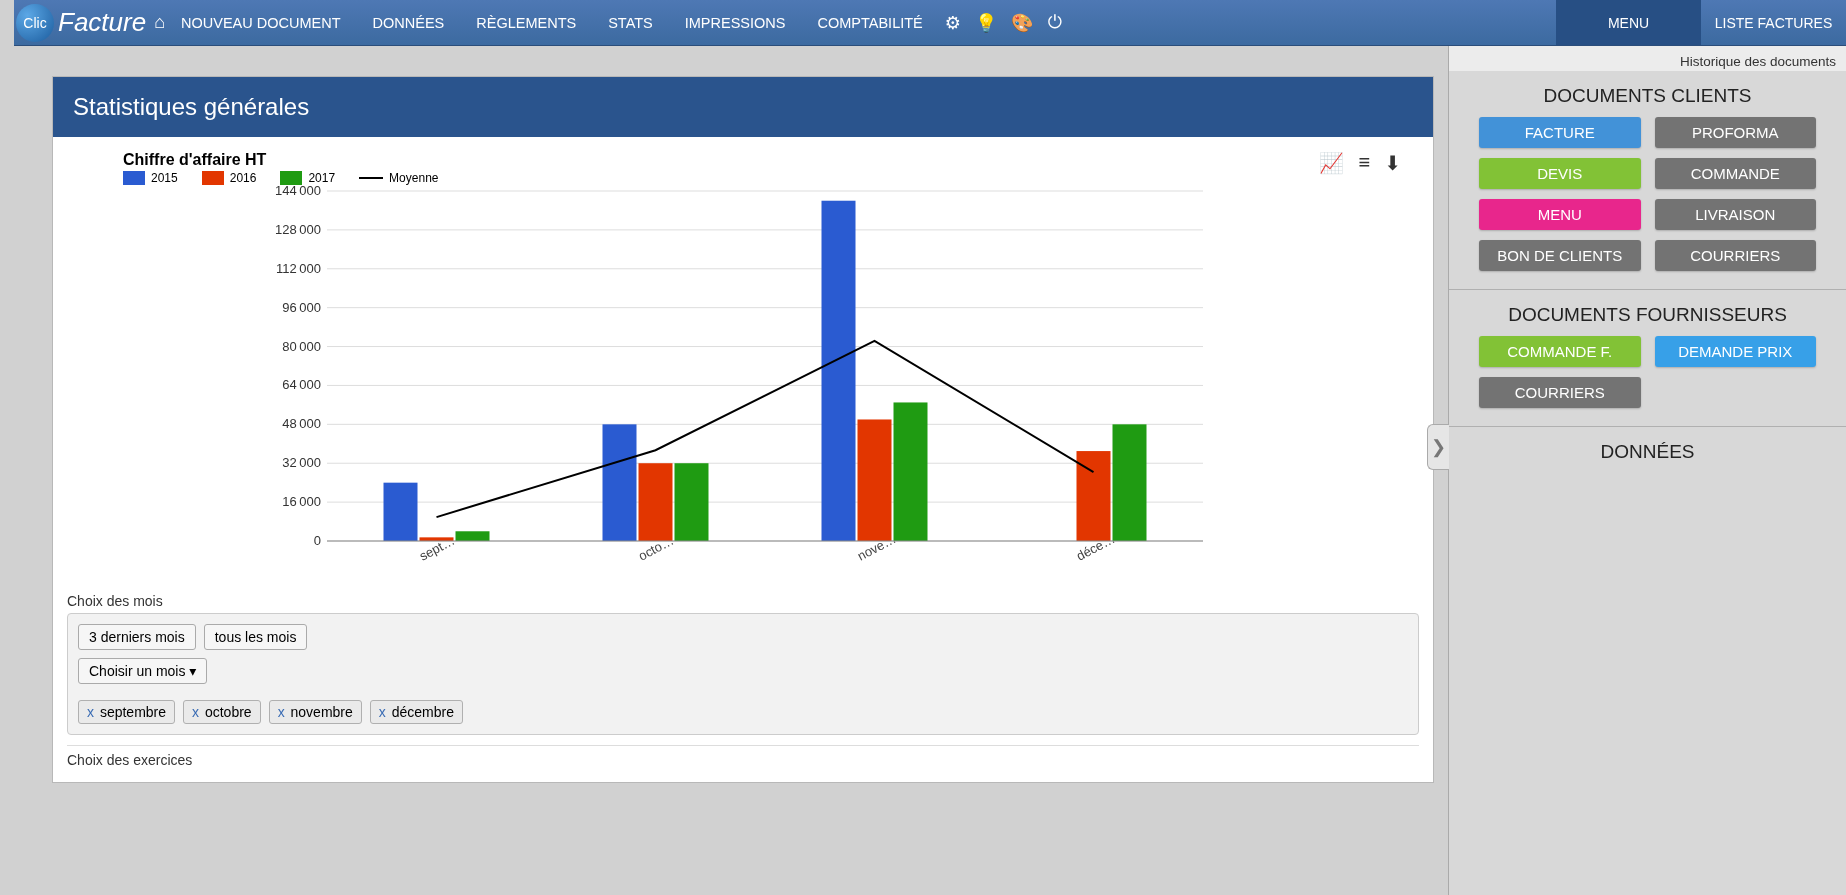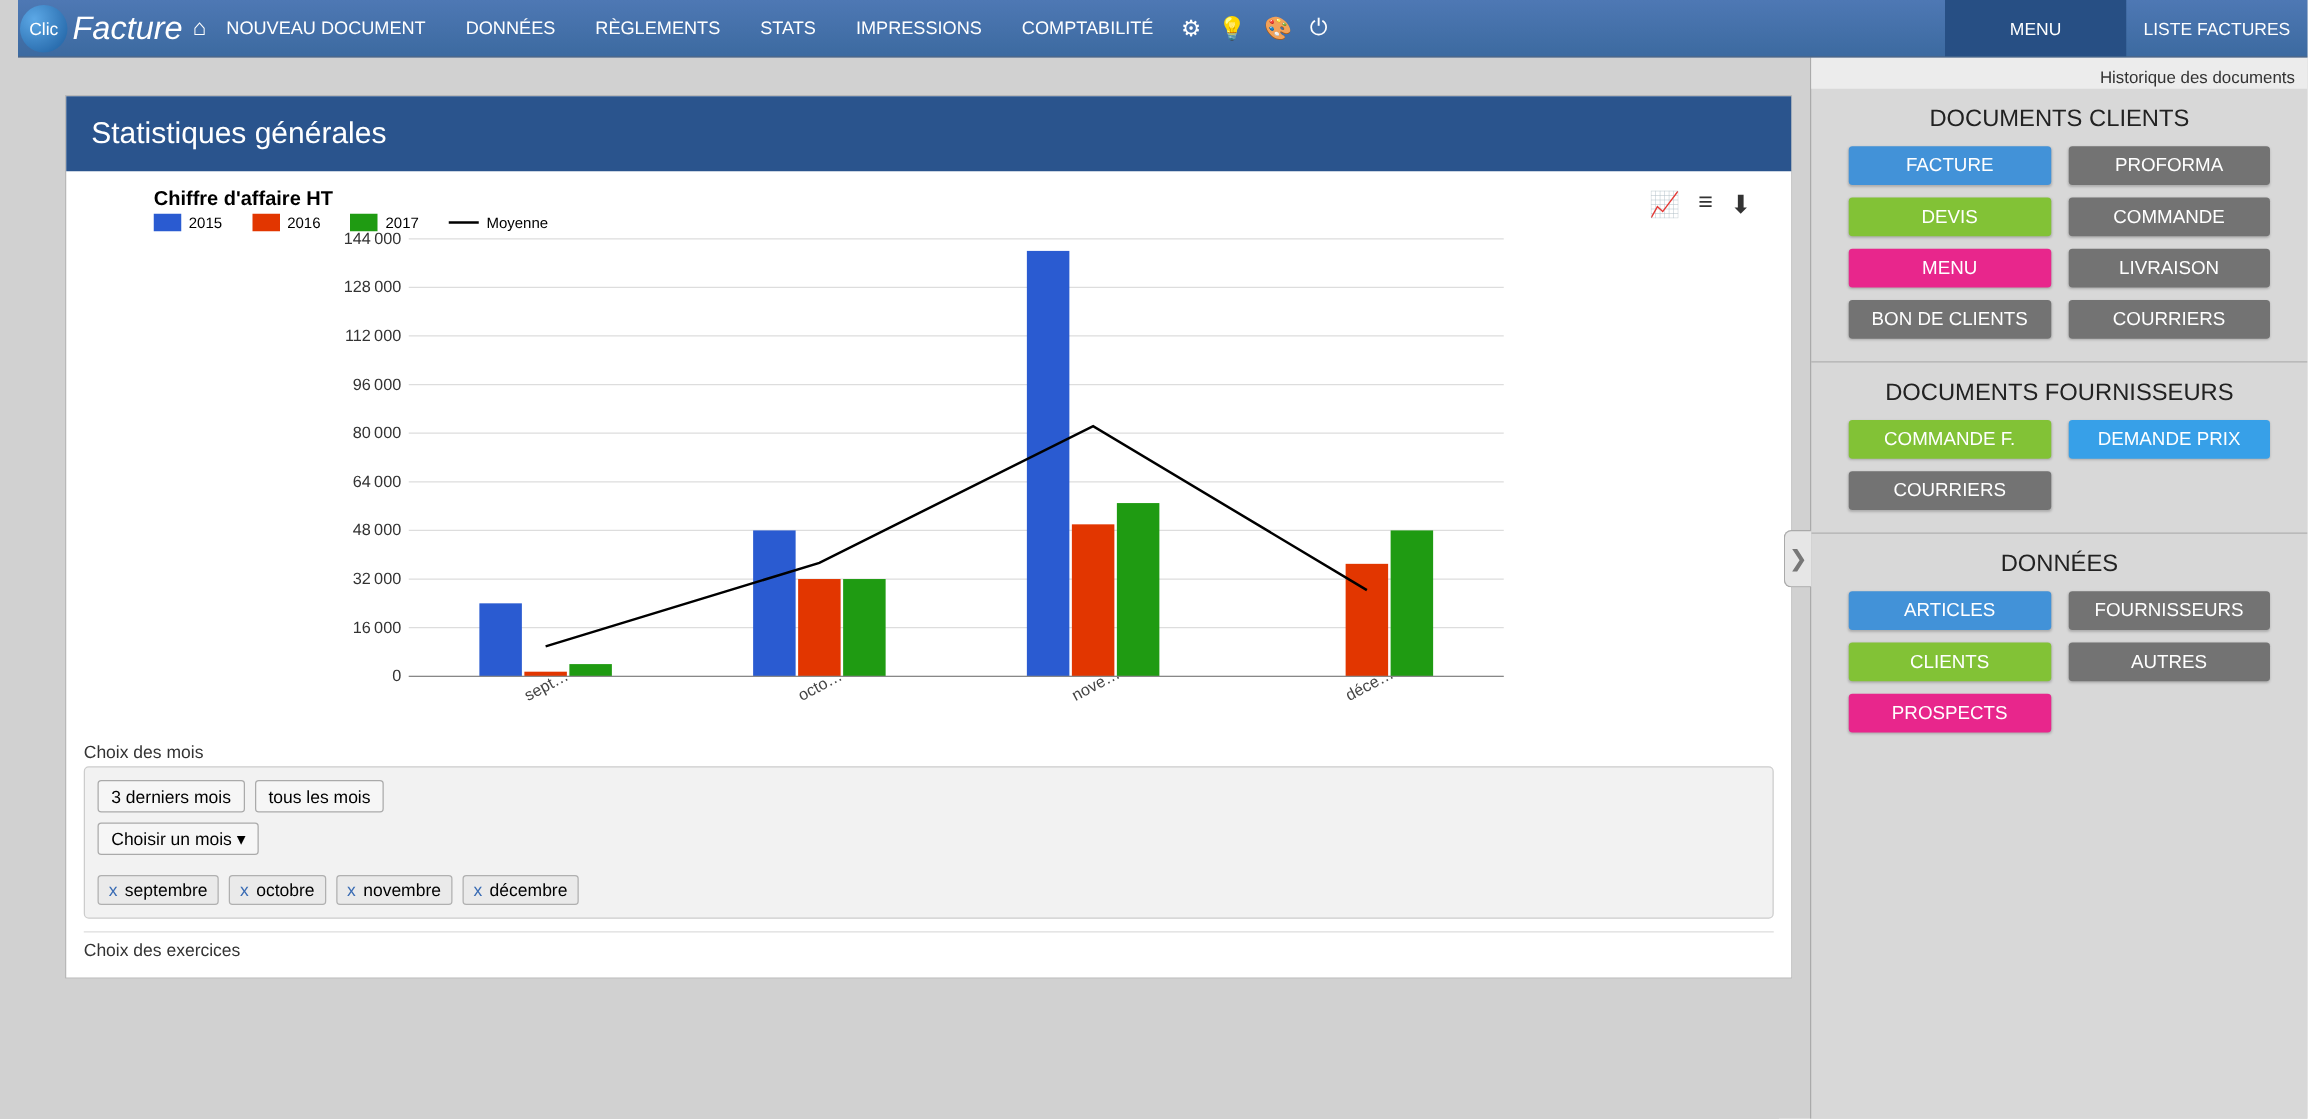--- a/index.html
+++ b/index.html
@@ -240,21 +240,14 @@
 
     <div class="sb-section-title">DOCUMENTS FOURNISSEURS</div>
     <div class="sb-grid" id="grid-fournisseurs">
         <div class="sb-btn c-green">COMMANDE F.</div>
         <div class="sb-btn c-blue2">DEMANDE PRIX</div>
         <div class="sb-btn c-gray">COURRIERS</div>
       </div>
     <hr class="sb-divider">
 
     <div class="sb-section-title">DONNÉES</div>
-    <div class="sb-grid" id="grid-donnees">
-        <div class="sb-btn c-blue">ARTICLES</div>
-        <div class="sb-btn c-gray">FOURNISSEURS</div>
-        <div class="sb-btn c-green">CLIENTS</div>
-        <div class="sb-btn c-gray">AUTRES</div>
-        <div class="sb-btn c-pink">PROSPECTS</div>
-      </div>
   </div>
 </div>
 
 </body></html>

